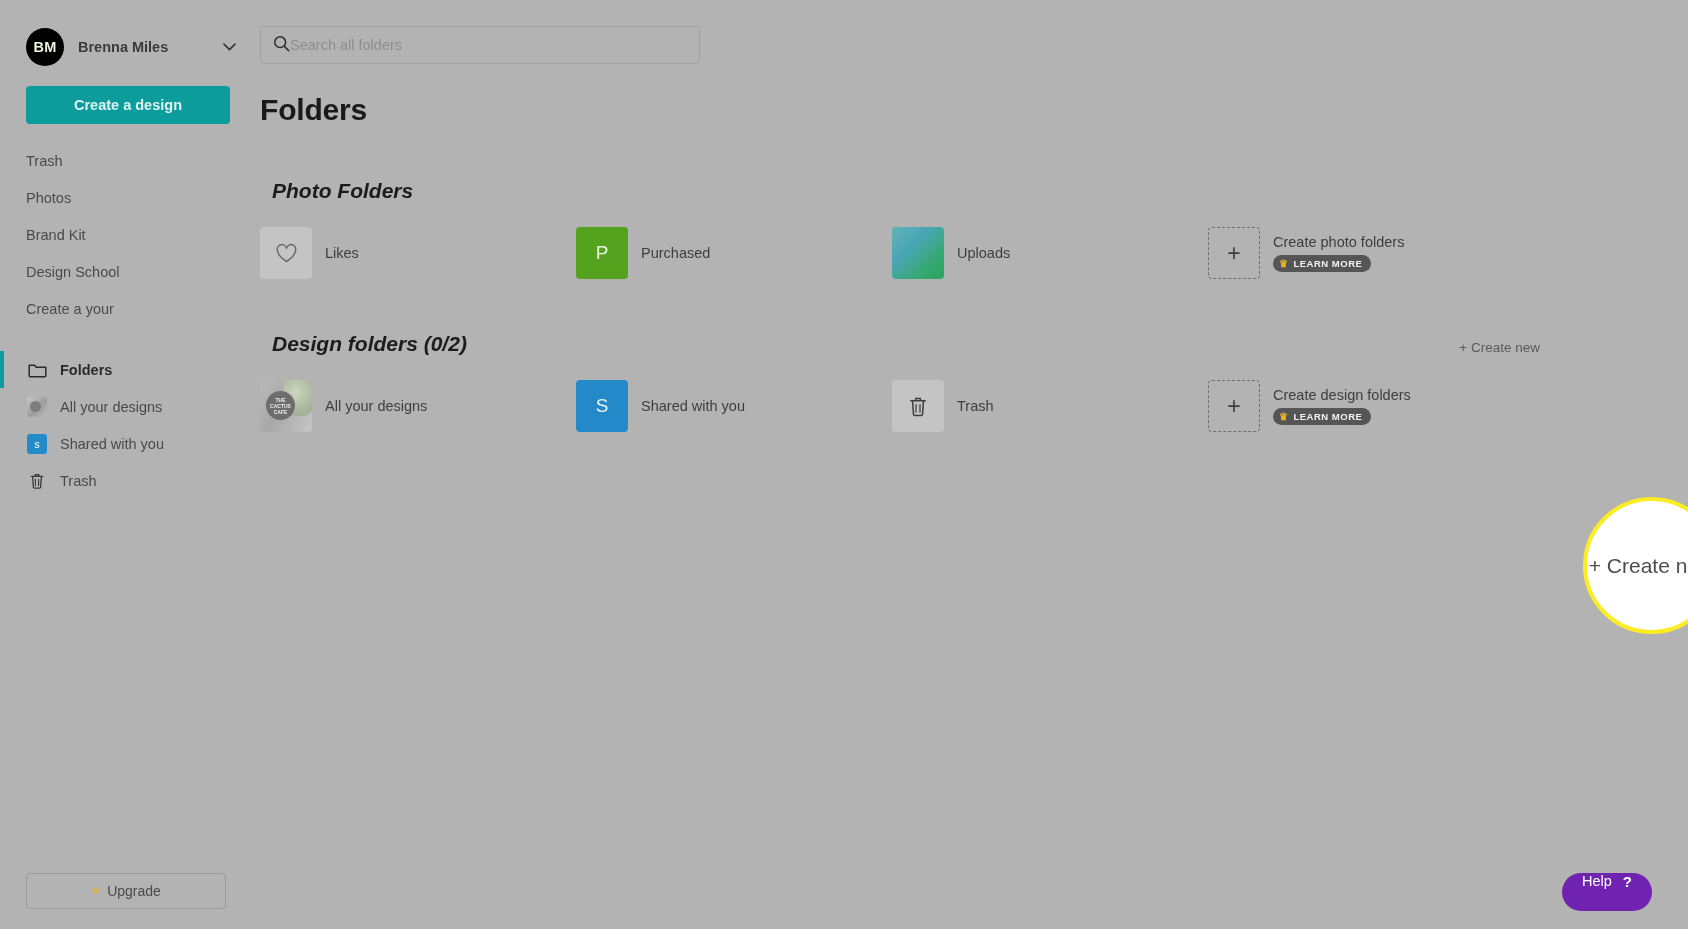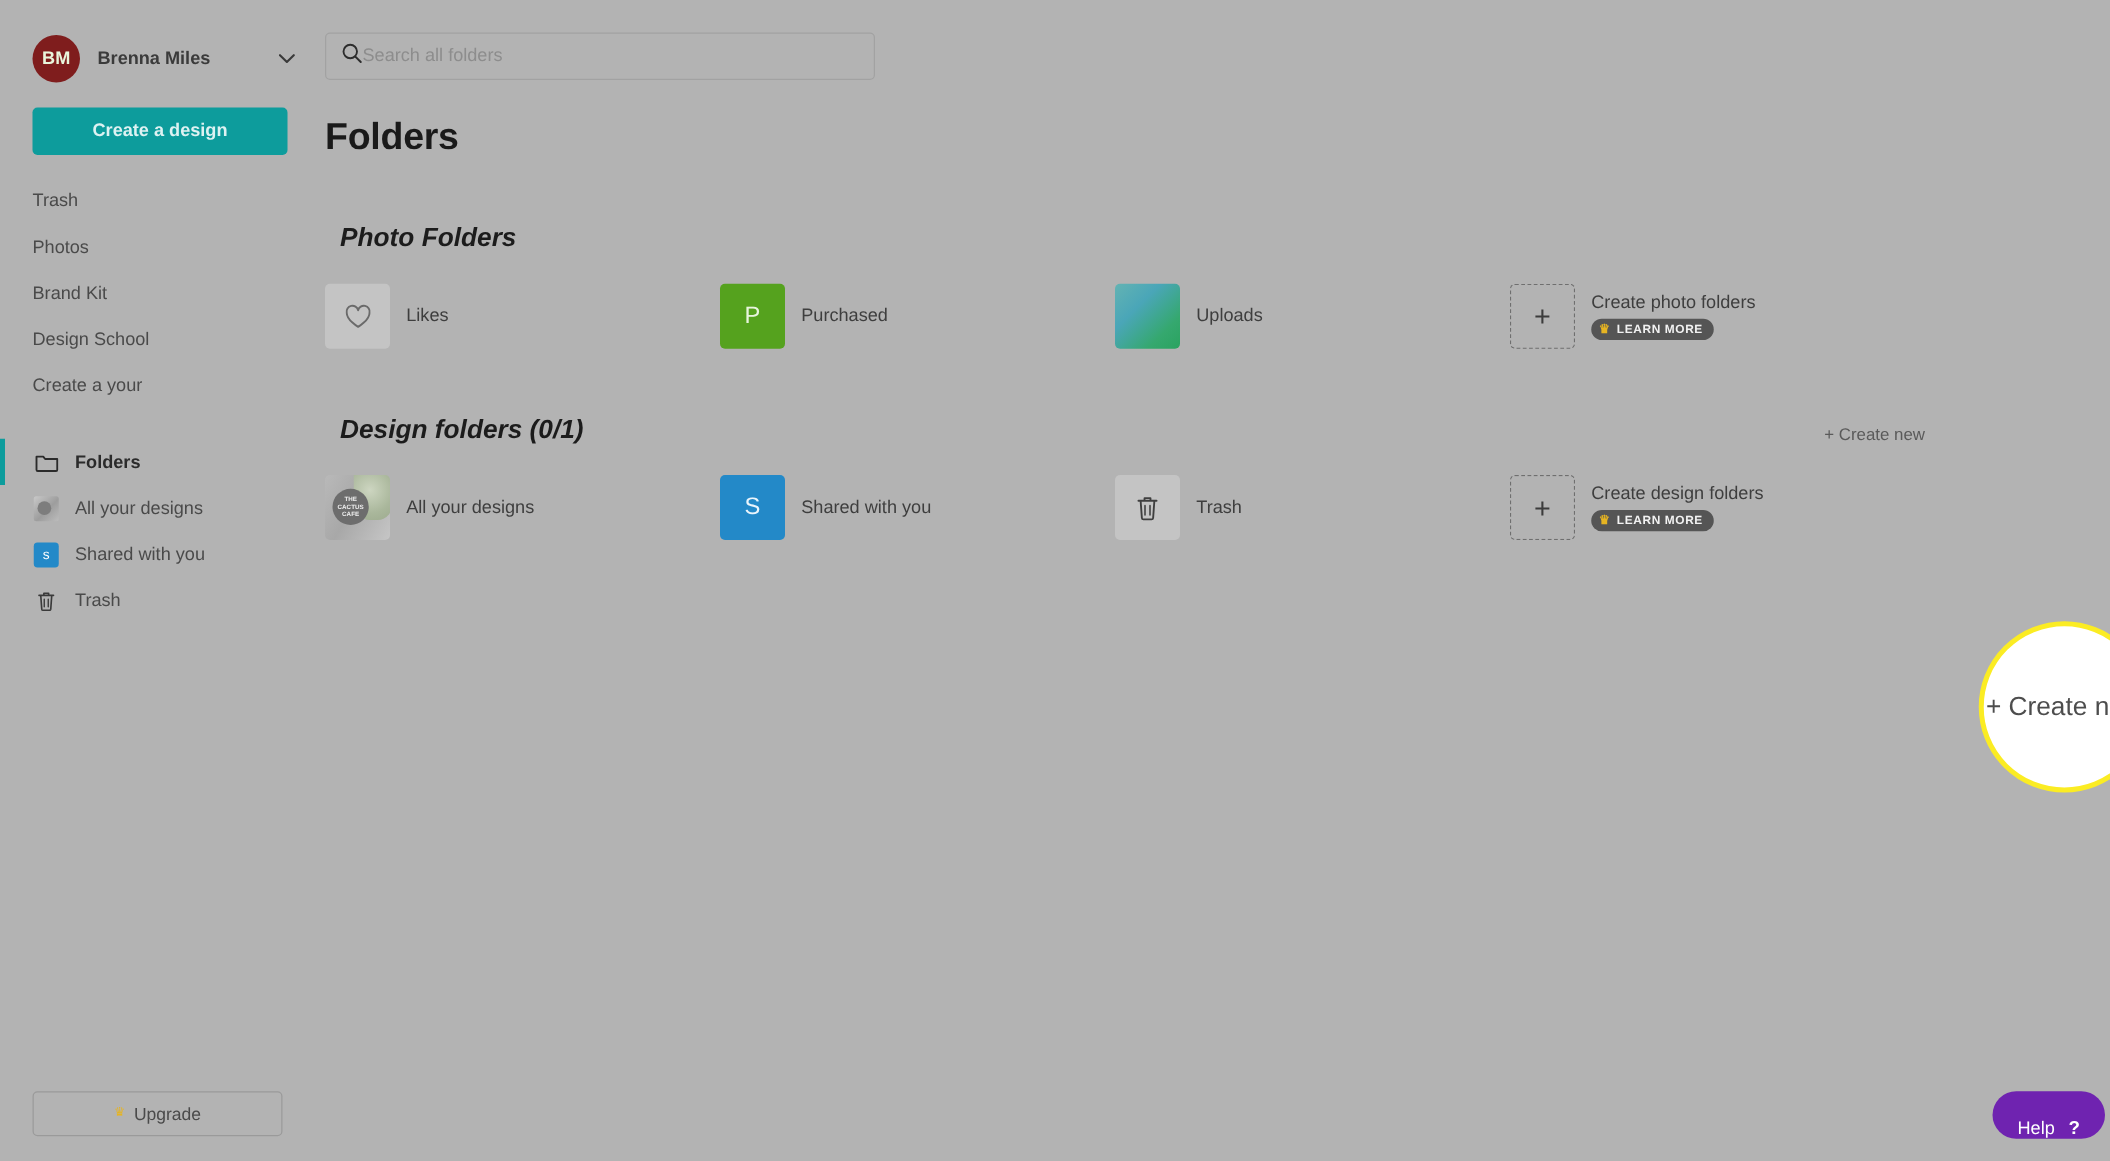--- a/index.html
+++ b/index.html
@@ -19,21 +19,21 @@
     flex: 0 0 256px;
   }
   .account-row {
     display: flex; align-items: center;
     padding: 22px 20px 0 26px;
     height: 72px;
     cursor: pointer;
   }
   .avatar {
     width: 38px; height: 38px; border-radius: 50%;
-    background: #7f1d1d;
+    background: #000000;
     color: #e9f6dc; font-size: 14.5px; font-weight: bold;
     display: flex; align-items: center; justify-content: center;
     letter-spacing: .2px;
     flex: 0 0 38px;
   }
   .account-name {
     margin-left: 14px; font-size: 14.5px; color: #3b3b3b; font-weight: 600;
     white-space: nowrap;
   }
   .chev {
@@ -189,24 +189,24 @@
     display: flex; align-items: center; justify-content: center;
     font-size: 21px; color: #4d4d4d;
   }
   .callout-line {
     position: absolute; left: 1420px; top: 370px;
     width: 92px; height: 150px;
   }
 
   
   .help-btn {
-    position: absolute; right: 4px; bottom: 18px;
+    position: absolute; right: 36px; bottom: 18px;
     height: 38px; padding: 0 20px; border-radius: 19px;
     background: #6f23b0; color: #ffffff;
-    display: flex; align-items: flex-end; gap: 11px;
+    display: flex; align-items: flex-start; gap: 11px;
     font-size: 14.5px; cursor: pointer; border: none;
     font-family: "Liberation Sans", sans-serif;
   }
   .help-q { font-weight: bold; font-size: 15px; }
 </style>
 </head>
 <body>
 
 <div id="app">
 
@@ -333,21 +333,21 @@
               <span>LEARN MORE</span>
             </div>
           </div>
         </div>
 
       </div>
     </section>
 
     <section class="section">
       <div class="section-head">
-        <h2 class="section-title">Design folders (0/1)</h2>
+        <h2 class="section-title">Design folders (0/2)</h2>
       </div>
       <div class="create-new-link">+ Create new</div>
 
       <div class="grid">
 
         <div class="folder-card">
           <div class="tile designs">
             <span class="leafy"></span>
             <span class="badge-circle">THE CACTUS CAFE</span>
           </div>

